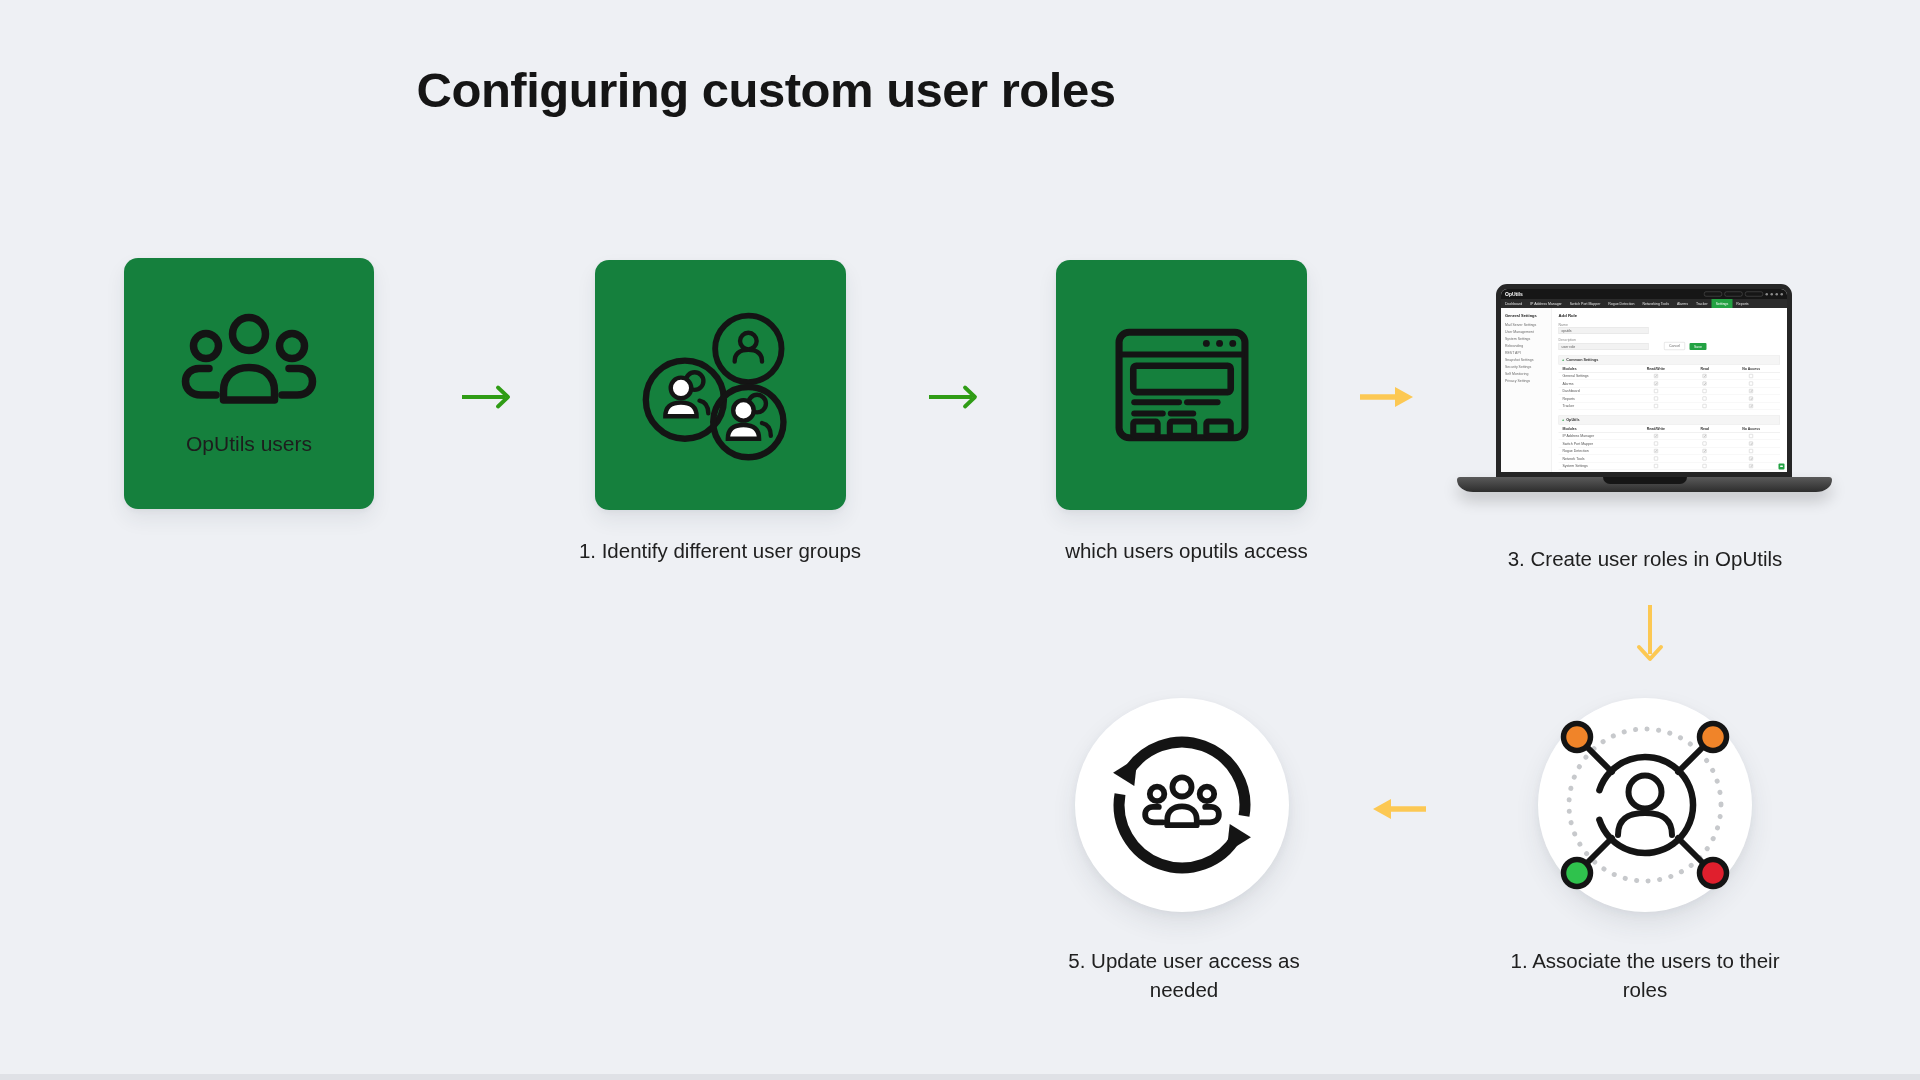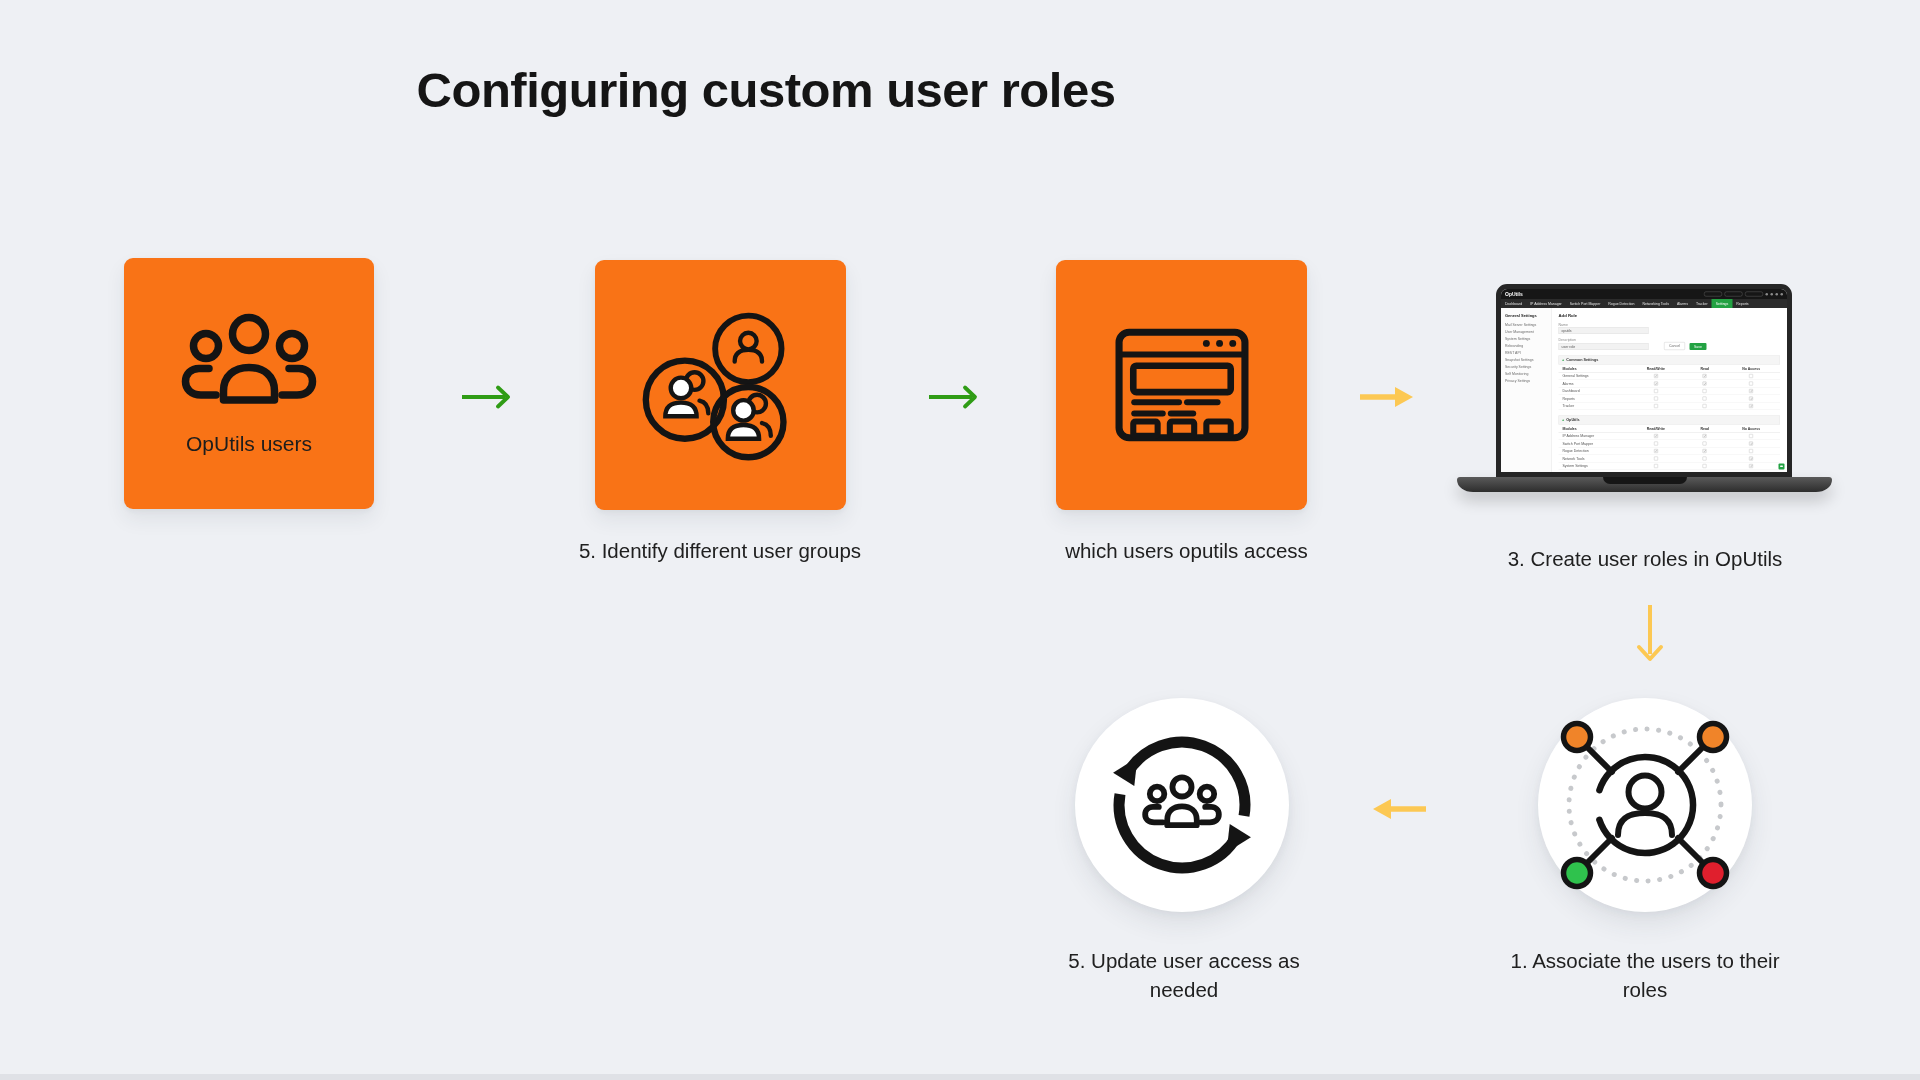--- a/index.html
+++ b/index.html
@@ -10,21 +10,21 @@
     color:#1c1c1c;
   }
   .abs{position:absolute;}
   
   .page-title{
     left:0;top:62px;width:1532px;text-align:center;
     font-size:49px;font-weight:600;letter-spacing:-.5px;color:#151515;
   }
   
   .card{
-    background:#f97316;border-radius:9px;
+    background:#15803d;border-radius:14px;
     box-shadow:0 10px 20px rgba(40,50,70,.08),0 2px 5px rgba(40,50,70,.05);
     display:flex;flex-direction:column;align-items:center;
   }
   .card1{left:124px;top:258px;width:250px;height:251px;}
   .card2{left:595px;top:260px;width:251px;height:250px;}
   .card3{left:1056px;top:260px;width:251px;height:250px;}
   .card1 svg{margin-top:54px;}
   .card2 svg{margin-top:42px;}
   .card3 svg{margin-top:68px;}
   .card-label{margin-top:24px;font-size:21px;color:#1d1d1d;}
@@ -162,21 +162,21 @@
       <path d="M28 117 q0 -14 16 -14 q16 0 16 14 z" fill="#fff" stroke-width="4.5"></path>
 
       <circle cx="113" cy="123" r="36" stroke-width="6.5"></circle>
       <circle cx="122" cy="104" r="9" stroke-width="4.5"></circle>
       <path d="M127 124 q9 2 9 13" stroke-width="4.5"></path>
       <circle cx="108" cy="111" r="10.5" fill="#fff" stroke-width="4.5"></circle>
       <path d="M92 140 q0 -14 16 -14 q16 0 16 14 z" fill="#fff" stroke-width="4.5"></path>
     </g>
   </svg>
 </div>
-<div class="abs step-label lab1">5. Identify different user groups</div>
+<div class="abs step-label lab1">1. Identify different user groups</div>
 
 <svg class="abs arrow-green" style="left:925px;top:383px;" width="62" height="28" viewBox="0 0 62 28">
   <line class="shaft" x1="4" y1="14" x2="47" y2="14" stroke-width="3.8"></line>
   <polyline class="head" points="40,4.5 50,14 40,23.5" stroke-width="3.8" stroke-linecap="round" stroke-linejoin="round"></polyline>
 </svg>
 
 <div class="abs card card3">
   <svg width="134" height="114" viewBox="0 0 132 112">
     <g fill="none" stroke="#141414" stroke-linejoin="round">
       <rect x="4" y="4" width="124" height="104" rx="10" stroke-width="7"></rect>

